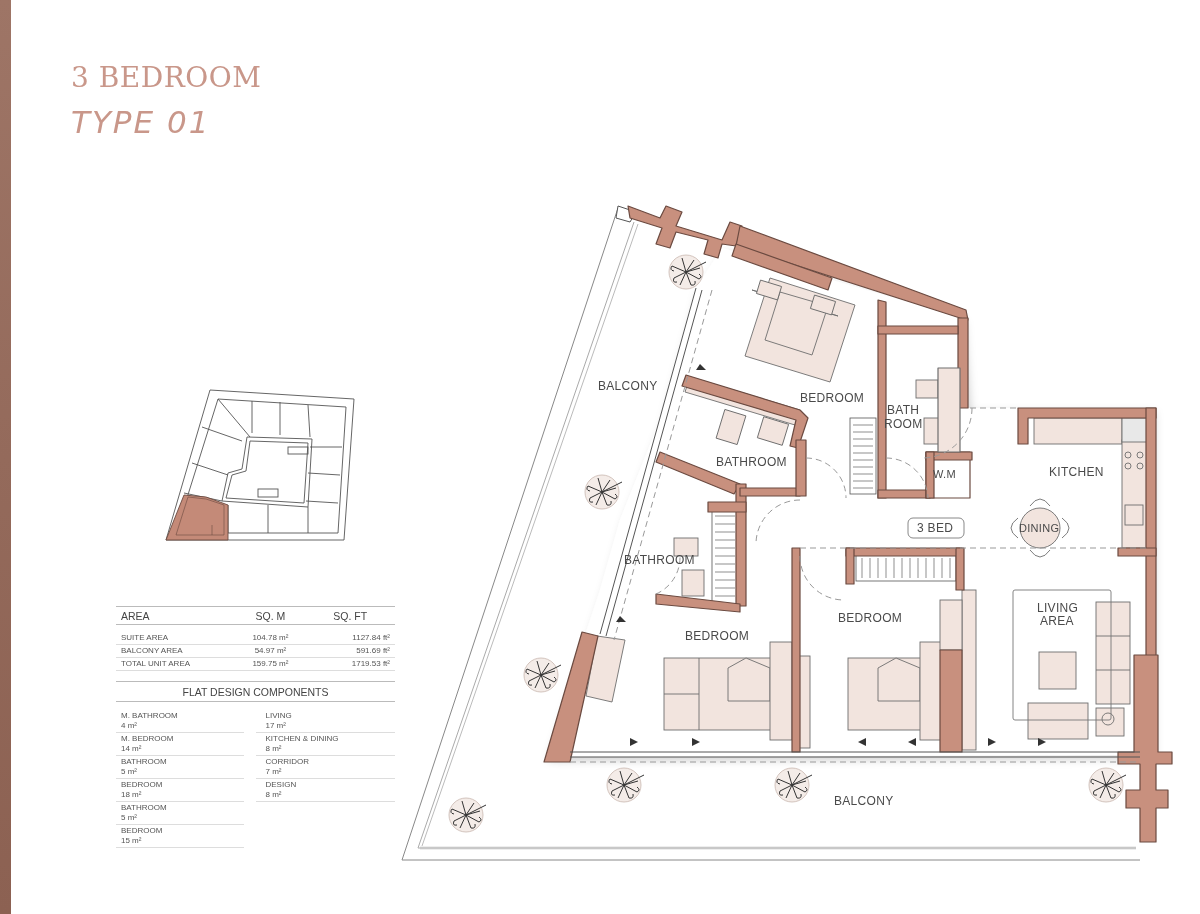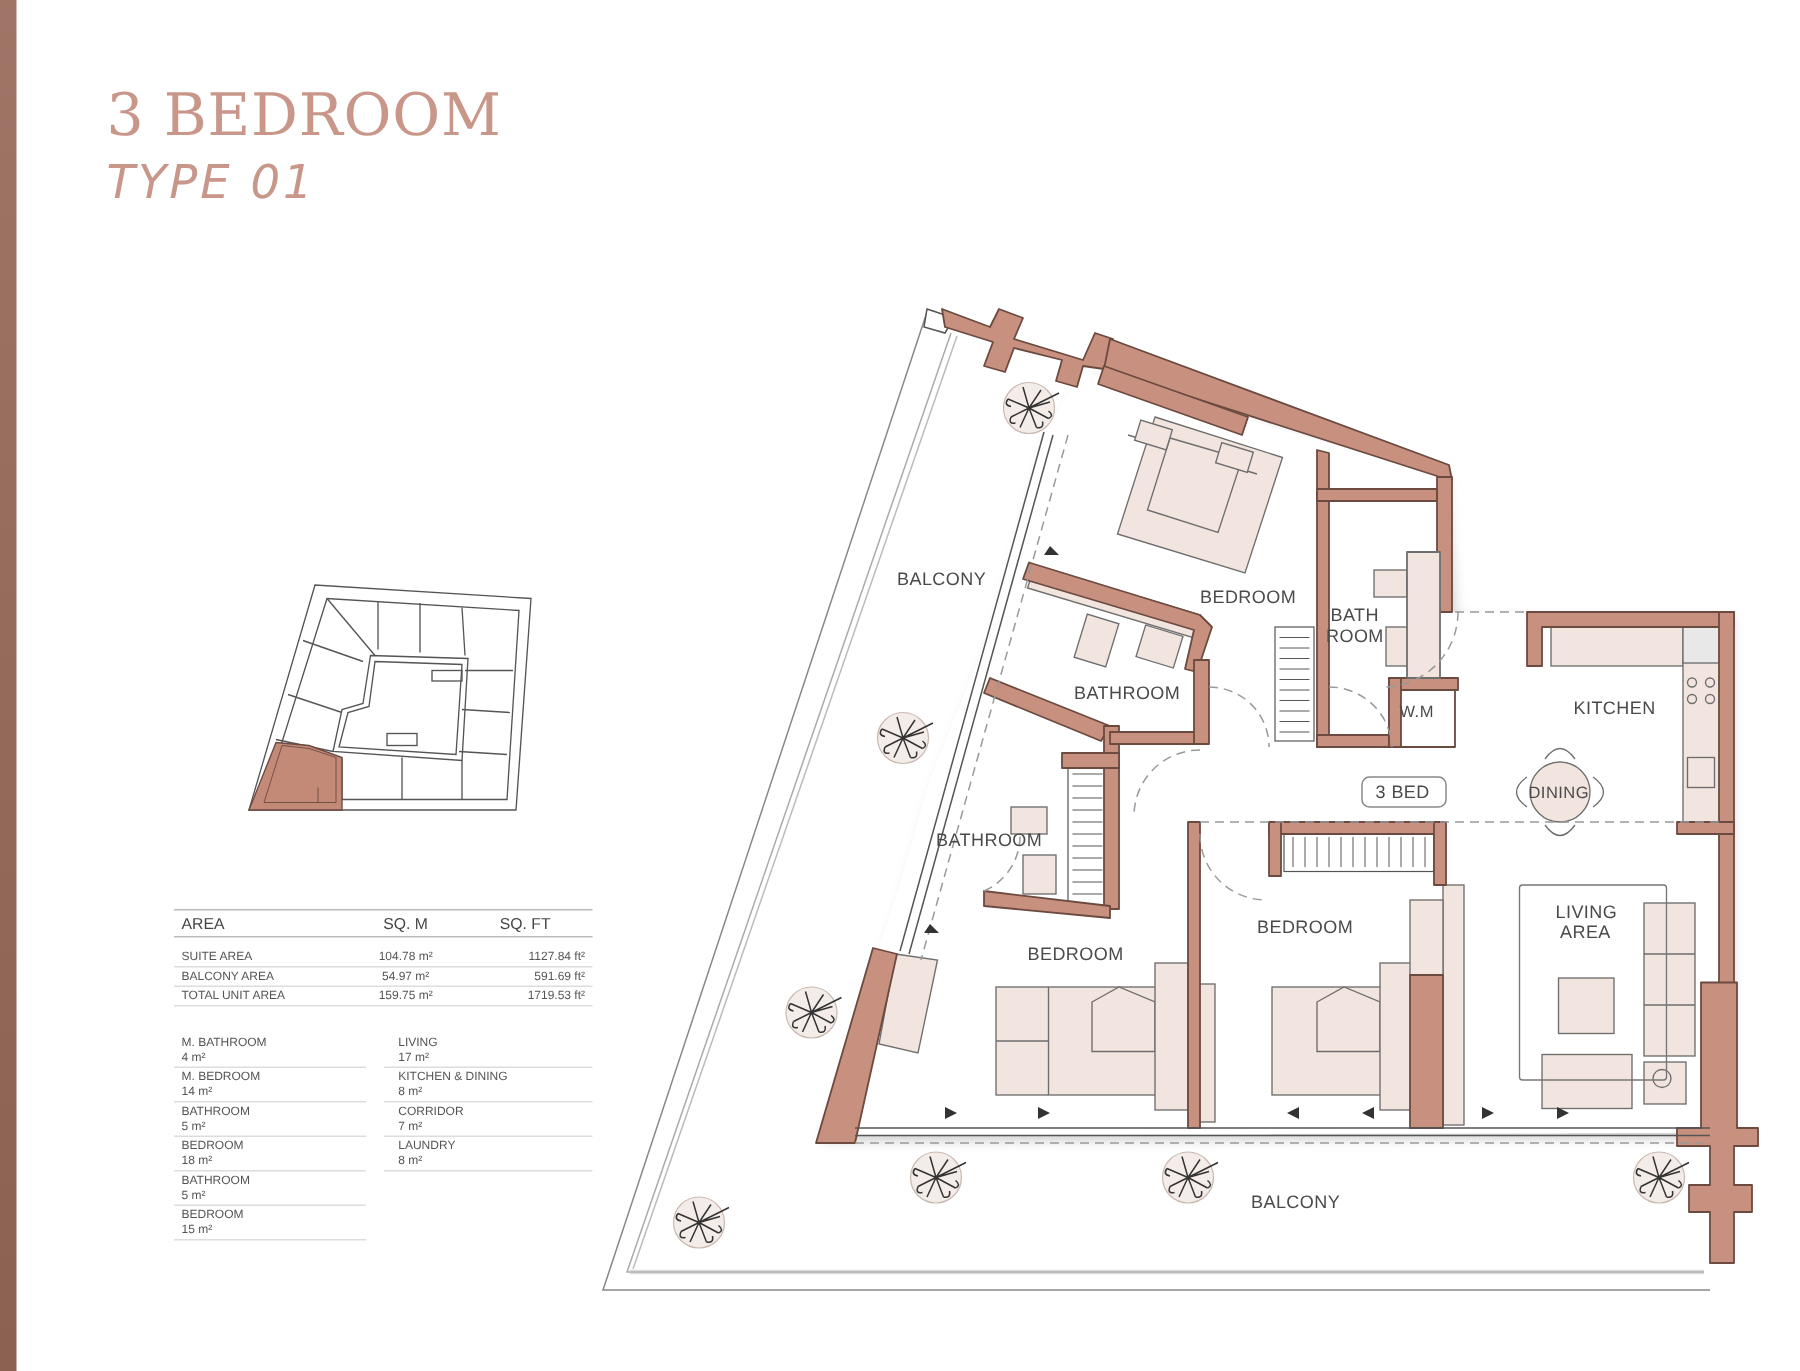--- a/index.html
+++ b/index.html
@@ -2,21 +2,21 @@
 <html><head>
   <meta charset="utf-8">
   <style>
     * { margin: 0; padding: 0; box-sizing: border-box; }
     html, body { width: 1200px; height: 914px; background: #ffffff; overflow: hidden; }
     body { position: relative; font-family: "Liberation Sans", sans-serif; color: #3a3a3a; }
 
     .side-strip { position: absolute; left: 0; top: 0; width: 11px; height: 914px; background: linear-gradient(180deg, #9e7566 0%, #946a5b 50%, #8c6152 100%); }
 
     .title-block { position: absolute; left: 71px; top: 56px; }
-    .title-line1 { font-family: "DejaVu Serif", "Liberation Serif", serif; font-size: 39px; letter-spacing: 0.5px; color: #c9978a; font-weight: normal; line-height: 44px; }
+    .title-line1 { font-family: "DejaVu Serif", "Liberation Serif", serif; font-size: 28px; letter-spacing: 0.5px; color: #c9978a; font-weight: normal; line-height: 44px; }
     .title-line2 { font-family: "DejaVu Sans", "Liberation Sans", sans-serif; font-size: 31px; letter-spacing: 2px; color: #c9978a; line-height: 40px; margin-top: 2px; font-style: italic; }
 
     .keyplan { position: absolute; left: 162px; top: 385px; width: 196px; height: 160px; }
 
     .area-table { position: absolute; left: 116px; top: 606px; width: 279px; font-size: 8px; color: #555; }
     .area-head { display: flex; justify-content: space-between; font-size: 10.5px; color: #444; padding: 0 5px 2px 5px; border-top: 1px solid #bbb; padding-top: 3px; border-bottom: 1px solid #bbb; }
     .area-head span:nth-child(1) { width: 110px; }
     .area-head span:nth-child(2) { width: 80px; text-align: center; }
     .area-head span:nth-child(3) { width: 80px; text-align: center; }
     .area-rows { margin-top: 7px; }
@@ -92,20 +92,21 @@
     </div>
     <div class="area-row">
       <span>TOTAL UNIT AREA</span>
       <span>159.75 m²</span>
       <span>1719.53 ft²</span>
     </div>
   </div>
 </div>
 
 <div class="components">
+  <div class="comp-title">FLAT DESIGN COMPONENTS</div>
   <div class="comp-grid">
     <div class="comp-col left">
       <div class="comp-row">
           <span>M. BATHROOM</span>
           <span>4 m²</span>
         </div>
       <div class="comp-row">
           <span>M. BEDROOM</span>
           <span>14 m²</span>
         </div>
@@ -133,21 +134,21 @@
         </div>
       <div class="comp-row">
           <span>KITCHEN &amp; DINING</span>
           <span>8 m²</span>
         </div>
       <div class="comp-row">
           <span>CORRIDOR</span>
           <span>7 m²</span>
         </div>
       <div class="comp-row">
-          <span>LAUNDRY</span>
+          <span>DESIGN</span>
           <span>8 m²</span>
         </div>
     </div>
   </div>
 </div>
 
 <svg class="floorplan" viewBox="395 195 790 690">
   <defs>
     <filter id="sh" x="-10%" y="-10%" width="130%" height="130%">
       <feDropShadow dx="3" dy="4" stdDeviation="4" flood-color="#000" flood-opacity="0.18"></feDropShadow>

